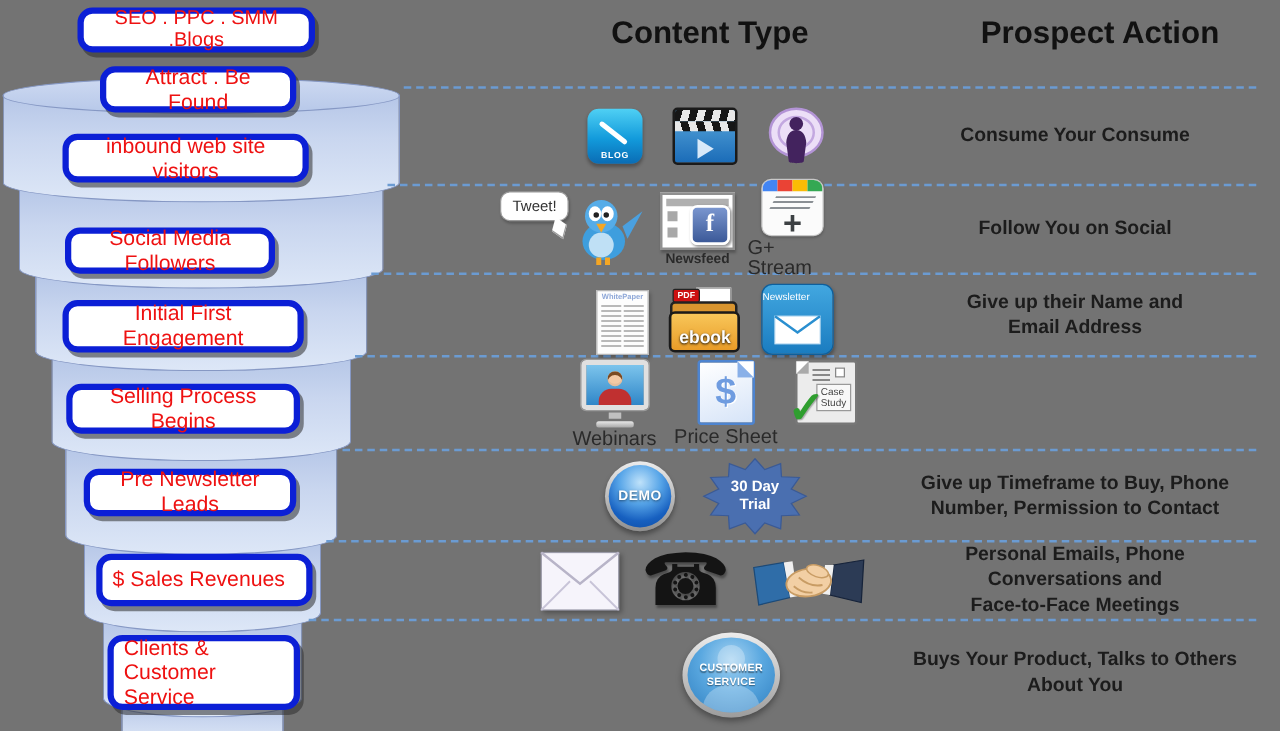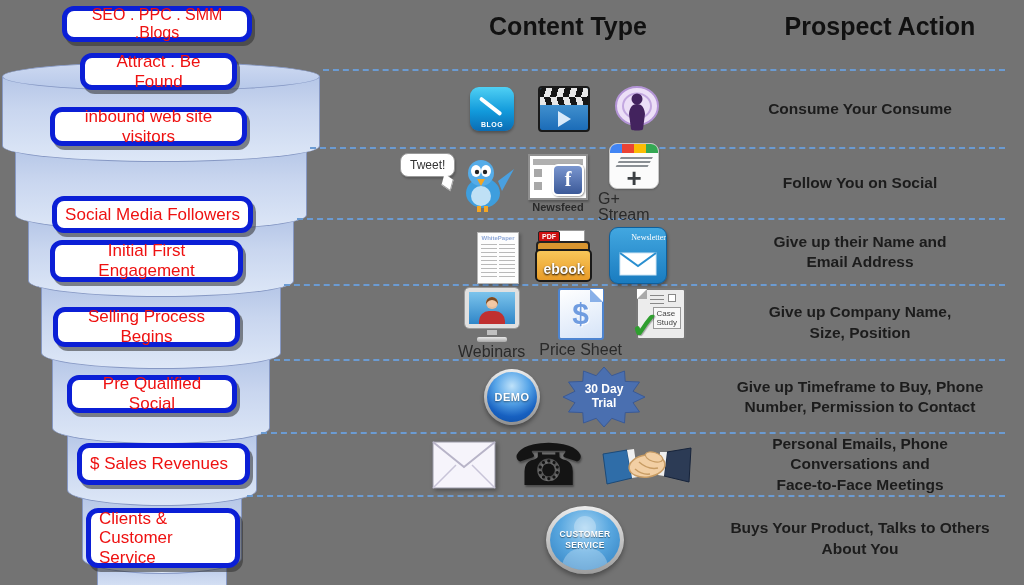--- a/index.html
+++ b/index.html
@@ -32,21 +32,21 @@
     position:absolute;box-sizing:border-box;background:#ffffff;
     border:5px solid #0b1fd6;border-radius:12px;
     box-shadow:3px 4px 0 rgba(45,45,45,.55);
     color:#ee1111;font-size:17px;line-height:1.15;
     display:flex;align-items:center;justify-content:center;text-align:center;
     padding:2px 8px;white-space:pre-line;
   }
   .s1{left:62px;top:6px;width:190px;height:36px;font-size:16px;}
   .s2{left:80px;top:53px;width:157px;height:37px;}
   .s3{left:50px;top:107px;width:197px;height:39px;}
-  .s4{left:52px;top:196px;width:201px;height:37px;}
+  .s4{left:52px;top:182px;width:168px;height:37px;}
   .s5{left:50px;top:240px;width:193px;height:42px;}
   .s6{left:53px;top:307px;width:187px;height:40px;}
   .s7{left:67px;top:375px;width:170px;height:38px;}
   .s8{left:77px;top:443px;width:173px;height:42px;justify-content:flex-start;text-align:left;}
   .s9{left:86px;top:508px;width:154px;height:60px;justify-content:flex-start;text-align:left;}
   
   .dl{position:absolute;height:0;border-top:2px dashed #6b9bd2;}
   .dl1{left:323px;top:69px;width:682px;}
   .dl2{left:310px;top:147px;width:695px;}
   .dl3{left:297px;top:218px;width:708px;}
@@ -130,21 +130,21 @@
   .eb-back{position:absolute;bottom:5px;left:1px;width:54px;height:38px;background:#d9952f;border:2px solid #222;border-radius:4px;box-sizing:border-box;}
   .eb-pdf{position:absolute;top:1px;left:3px;background:#cc1111;color:#fff;font-size:7px;font-weight:bold;
     padding:1px 3px;border-radius:2px;border:1px solid #222;z-index:2;}
   .eb-front{position:absolute;bottom:2px;left:0;width:57px;height:33px;border-radius:5px;box-sizing:border-box;
     background:linear-gradient(180deg,#f8c659,#e99c28);border:2px solid #1a1a1a;}
   .eb-word{position:absolute;bottom:7px;width:100%;text-align:center;color:#fff;font-weight:bold;font-size:14px;
     text-shadow:0 1px 2px #000;z-index:3;}
   
   .ic-news{width:58px;height:57px;border-radius:9px;position:relative;flex:none;box-sizing:border-box;
     background:linear-gradient(180deg,#42a7e0,#1a7cc0);border:1px solid #0e5f9c;box-shadow:1px 2px 3px rgba(0,0,0,.3);}
-  .nl-title{position:absolute;top:5px;width:100%;text-align:right;color:#fff;font-size:8px;font-family:Liberation Serif, serif;}
+  .nl-title{position:absolute;top:5px;width:100%;text-align:left;color:#fff;font-size:8px;}
   .nl-env{position:absolute;bottom:7px;left:50%;transform:translateX(-50%);}
   
   .wb-screen{width:54px;height:40px;border:4px solid #e0e0e0;outline:1px solid #9a9a9a;border-radius:4px;
     background:linear-gradient(180deg,#7cc4ec,#2f86c8);position:relative;overflow:hidden;box-sizing:border-box;}
   .wb-head{position:absolute;top:5px;left:50%;transform:translateX(-50%);width:12px;height:12px;border-radius:50%;
     background:#f3c9a5;box-shadow:inset 0 -2px 0 rgba(0,0,0,.05),inset 0 3px 0 #7a4a22;}
   .wb-body{position:absolute;bottom:-2px;left:50%;transform:translateX(-50%);width:26px;height:15px;
     border-radius:10px 10px 0 0;background:#c03030;}
   .wb-stand{width:10px;height:5px;background:#c0c0c0;}
   .wb-base{width:30px;height:5px;background:linear-gradient(#e8e8e8,#a8a8a8);border-radius:2px;}
@@ -213,21 +213,21 @@
   <div class="dl dl5"></div>
   <div class="dl dl6"></div>
   <div class="dl dl7"></div>
 
   <div class="stage s1">SEO . PPC . SMM .Blogs</div>
   <div class="stage s2">Attract . Be Found</div>
   <div class="stage s3">inbound web site visitors</div>
   <div class="stage s4">Social Media Followers</div>
   <div class="stage s5">Initial First Engagement</div>
   <div class="stage s6">Selling Process Begins</div>
-  <div class="stage s7">Pre Qualified Social</div>
+  <div class="stage s7">Pre Newsletter Leads</div>
   <div class="stage s8">$ Sales Revenues</div>
   <div class="stage s9">Clients &amp;
 Customer Service</div>
 
   <div class="hdr hdr-content">Content Type</div>
   <div class="hdr hdr-action">Prospect Action</div>
 
   <div class="crow c1">
     <div class="ic-blog">
       <span class="blog-pencil"></span>
@@ -376,22 +376,20 @@
         <span class="cs-text">CUSTOMER
 SERVICE</span>
       </div>
     </div>
   </div>
 
   <div class="action a1">Consume Your Consume</div>
   <div class="action a2">Follow You on Social</div>
   <div class="action a3">Give up their Name and
 Email Address</div>
-  <div class="action a4">Give up Company Name,
-Size, Position</div>
   <div class="action a5">Give up Timeframe to Buy, Phone
 Number, Permission to Contact</div>
   <div class="action a7">Buys Your Product, Talks to Others
 About You</div>
   <div class="action a6">Personal Emails, Phone
 Conversations and
 Face-to-Face Meetings</div>
 
 </div>
 

